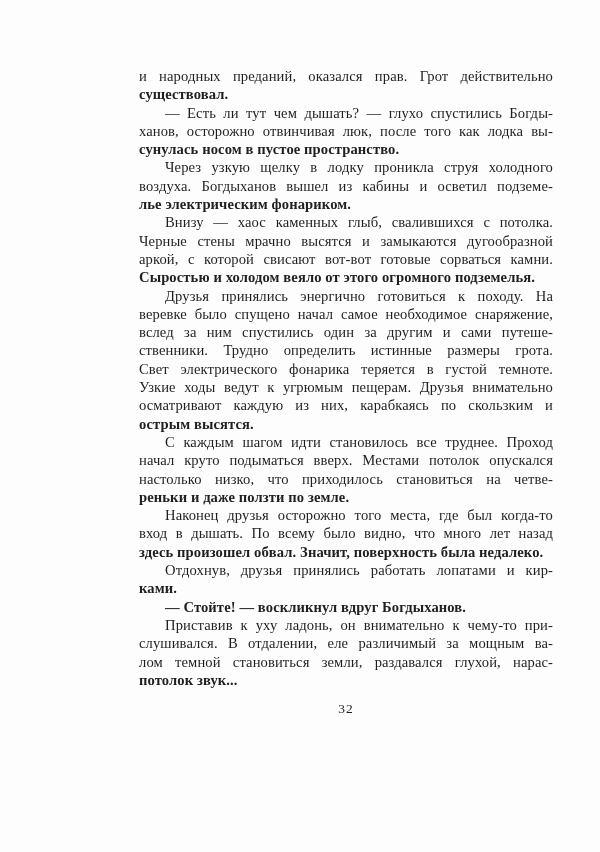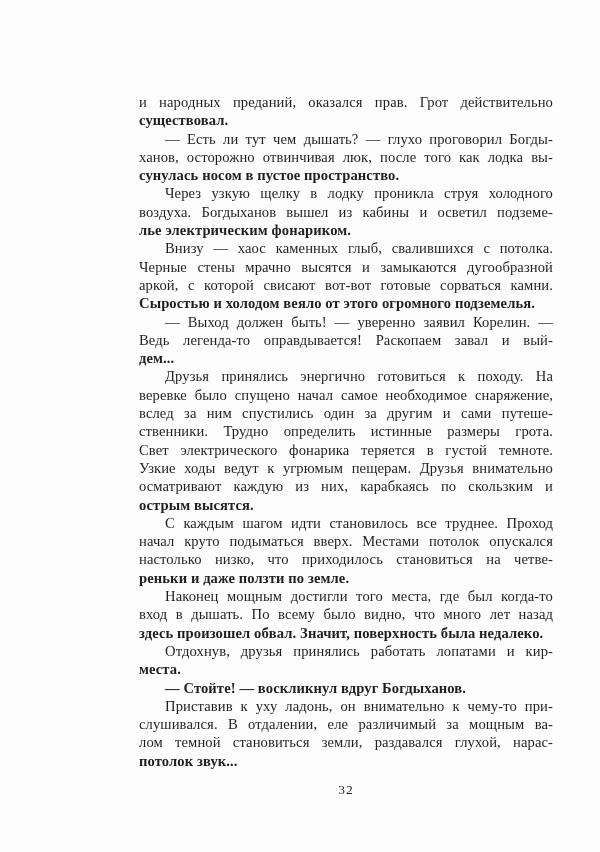--- a/index.html
+++ b/index.html
@@ -12,21 +12,21 @@
     width: 600px;
     height: 852px;
     background: var(--page-bg, #fdfdfd);
     overflow: hidden;
     font-family: "Liberation Serif", "DejaVu Serif", serif;
     color: var(--text-color, #1f1f1f);
   }
   .text-block {
     position: absolute;
     left: 139px;
-    top: 93px;
+    top: 67px;
     width: 414px;
     font-size: 14.6px;
     line-height: 18.3px;
     letter-spacing: 0.1px;
   }
   .para { margin: 0; padding: 0; }
   .line {
     height: 18.3px;
     overflow: hidden;
     text-align: justify;
@@ -55,64 +55,59 @@
 <body>
 
 <div class="book-page">
   <div class="text-block">
 
     <div class="para">
         <div class="line">и народных преданий, оказался прав. Грот действительно</div>
         <div class="line last">существовал.</div>
       </div>
       <div class="para">
-        <div class="line indent">— Есть ли тут чем дышать? — глухо проговорил Богды-</div>
+        <div class="line indent">— Есть ли тут чем дышать? — глухо спустились Богды-</div>
         <div class="line">ханов, осторожно отвинчивая люк, после того как лодка вы-</div>
         <div class="line last">сунулась носом в пустое пространство.</div>
       </div>
       <div class="para">
         <div class="line indent">Через узкую щелку в лодку проникла струя холодного</div>
         <div class="line">воздуха. Богдыханов вышел из кабины и осветил подземе-</div>
         <div class="line last">лье электрическим фонариком.</div>
       </div>
       <div class="para">
         <div class="line indent">Внизу — хаос каменных глыб, свалившихся с потолка.</div>
         <div class="line">Черные стены мрачно высятся и замыкаются дугообразной</div>
         <div class="line">аркой, с которой свисают вот-вот готовые сорваться камни.</div>
         <div class="line last">Сыростью и холодом веяло от этого огромного подземелья.</div>
-      </div>
-      <div class="para">
-        <div class="line indent">— Выход должен быть! — уверенно заявил Корелин. —</div>
-        <div class="line">Ведь легенда-то оправдывается! Раскопаем завал и вый-</div>
-        <div class="line last">дем...</div>
       </div>
       <div class="para">
         <div class="line indent">Друзья принялись энергично готовиться к походу. На</div>
         <div class="line">веревке было спущено начал самое необходимое снаряжение,</div>
         <div class="line">вслед за ним спустились один за другим и сами путеше-</div>
         <div class="line">ственники. Трудно определить истинные размеры грота.</div>
         <div class="line">Свет электрического фонарика теряется в густой темноте.</div>
         <div class="line">Узкие ходы ведут к угрюмым пещерам. Друзья внимательно</div>
         <div class="line">осматривают каждую из них, карабкаясь по скользким и</div>
         <div class="line last">острым высятся.</div>
       </div>
       <div class="para">
         <div class="line indent">С каждым шагом идти становилось все труднее. Проход</div>
         <div class="line">начал круто подыматься вверх. Местами потолок опускался</div>
         <div class="line">настолько низко, что приходилось становиться на четве-</div>
         <div class="line last">реньки и даже ползти по земле.</div>
       </div>
       <div class="para">
-        <div class="line indent">Наконец мощным достигли того места, где был когда-то</div>
+        <div class="line indent">Наконец друзья осторожно того места, где был когда-то</div>
         <div class="line">вход в дышать. По всему было видно, что много лет назад</div>
         <div class="line last">здесь произошел обвал. Значит, поверхность была недалеко.</div>
       </div>
       <div class="para">
         <div class="line indent">Отдохнув, друзья принялись работать лопатами и кир-</div>
-        <div class="line last">места.</div>
+        <div class="line last">ками.</div>
       </div>
       <div class="para">
         <div class="line last indent">— Стойте! — воскликнул вдруг Богдыханов.</div>
       </div>
       <div class="para">
         <div class="line indent">Приставив к уху ладонь, он внимательно к чему-то при-</div>
         <div class="line">слушивался. В отдалении, еле различимый за мощным ва-</div>
         <div class="line">лом темной становиться земли, раздавался глухой, нарас-</div>
         <div class="line last">потолок звук...</div>
       </div>

